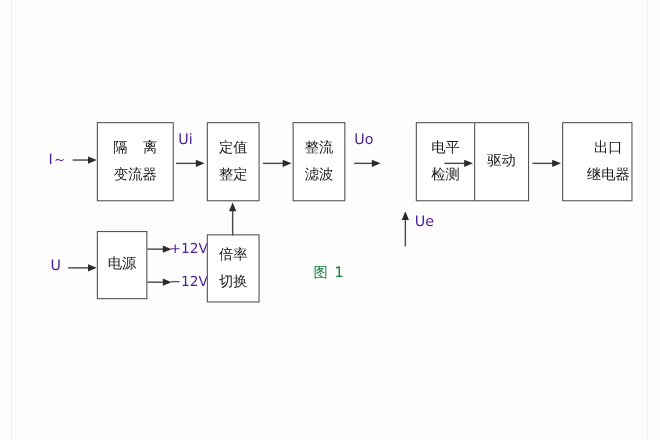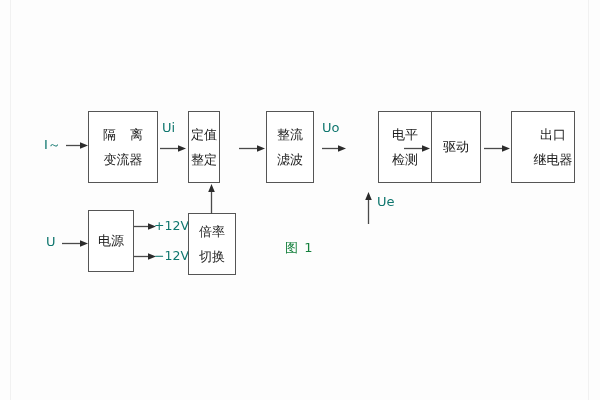--- a/index.html
+++ b/index.html
@@ -49,21 +49,21 @@
   }
   .block.spaced .ln:first-child {
     letter-spacing: 5px;
     text-indent: 5px;
   }
   .block.single .ln {
     margin-top: 0;
   }
   .label {
     position: absolute;
-    color: #0f766e;
+    color: #4c1d95;
     font-size: 13px;
     white-space: nowrap;
   }
   .label.sm {
     font-size: 12.5px;
   }
   .caption {
     position: absolute;
     color: #15803d;
     font-size: 13px;
@@ -107,21 +107,21 @@
 
   <div class="label" style="left:162px; top:120px;">Ui</div>
 
   <div class="arrow-h" style="left:160px; top:144px; width:26px;">
     <svg width="26" height="9" viewBox="0 0 26 9">
       <line x1="0" y1="4.5" x2="20" y2="4.5" stroke="#4a4a4a" stroke-width="1.3"></line>
       <polygon points="26,4.5 18,1.2 18,7.8" fill="#2b2b2b"></polygon>
     </svg>
   </div>
 
-  <div class="block" style="left:188px; top:111px; width:32px; height:72px;">
+  <div class="block" style="left:188px; top:111px; width:48px; height:72px;">
     <span class="ln">定值</span>
     <span class="ln">整定</span>
   </div>
 
   <div class="arrow-h" style="left:239px; top:144px; width:26px;">
     <svg width="26" height="9" viewBox="0 0 26 9">
       <line x1="0" y1="4.5" x2="20" y2="4.5" stroke="#4a4a4a" stroke-width="1.3"></line>
       <polygon points="26,4.5 18,1.2 18,7.8" fill="#2b2b2b"></polygon>
     </svg>
   </div>

